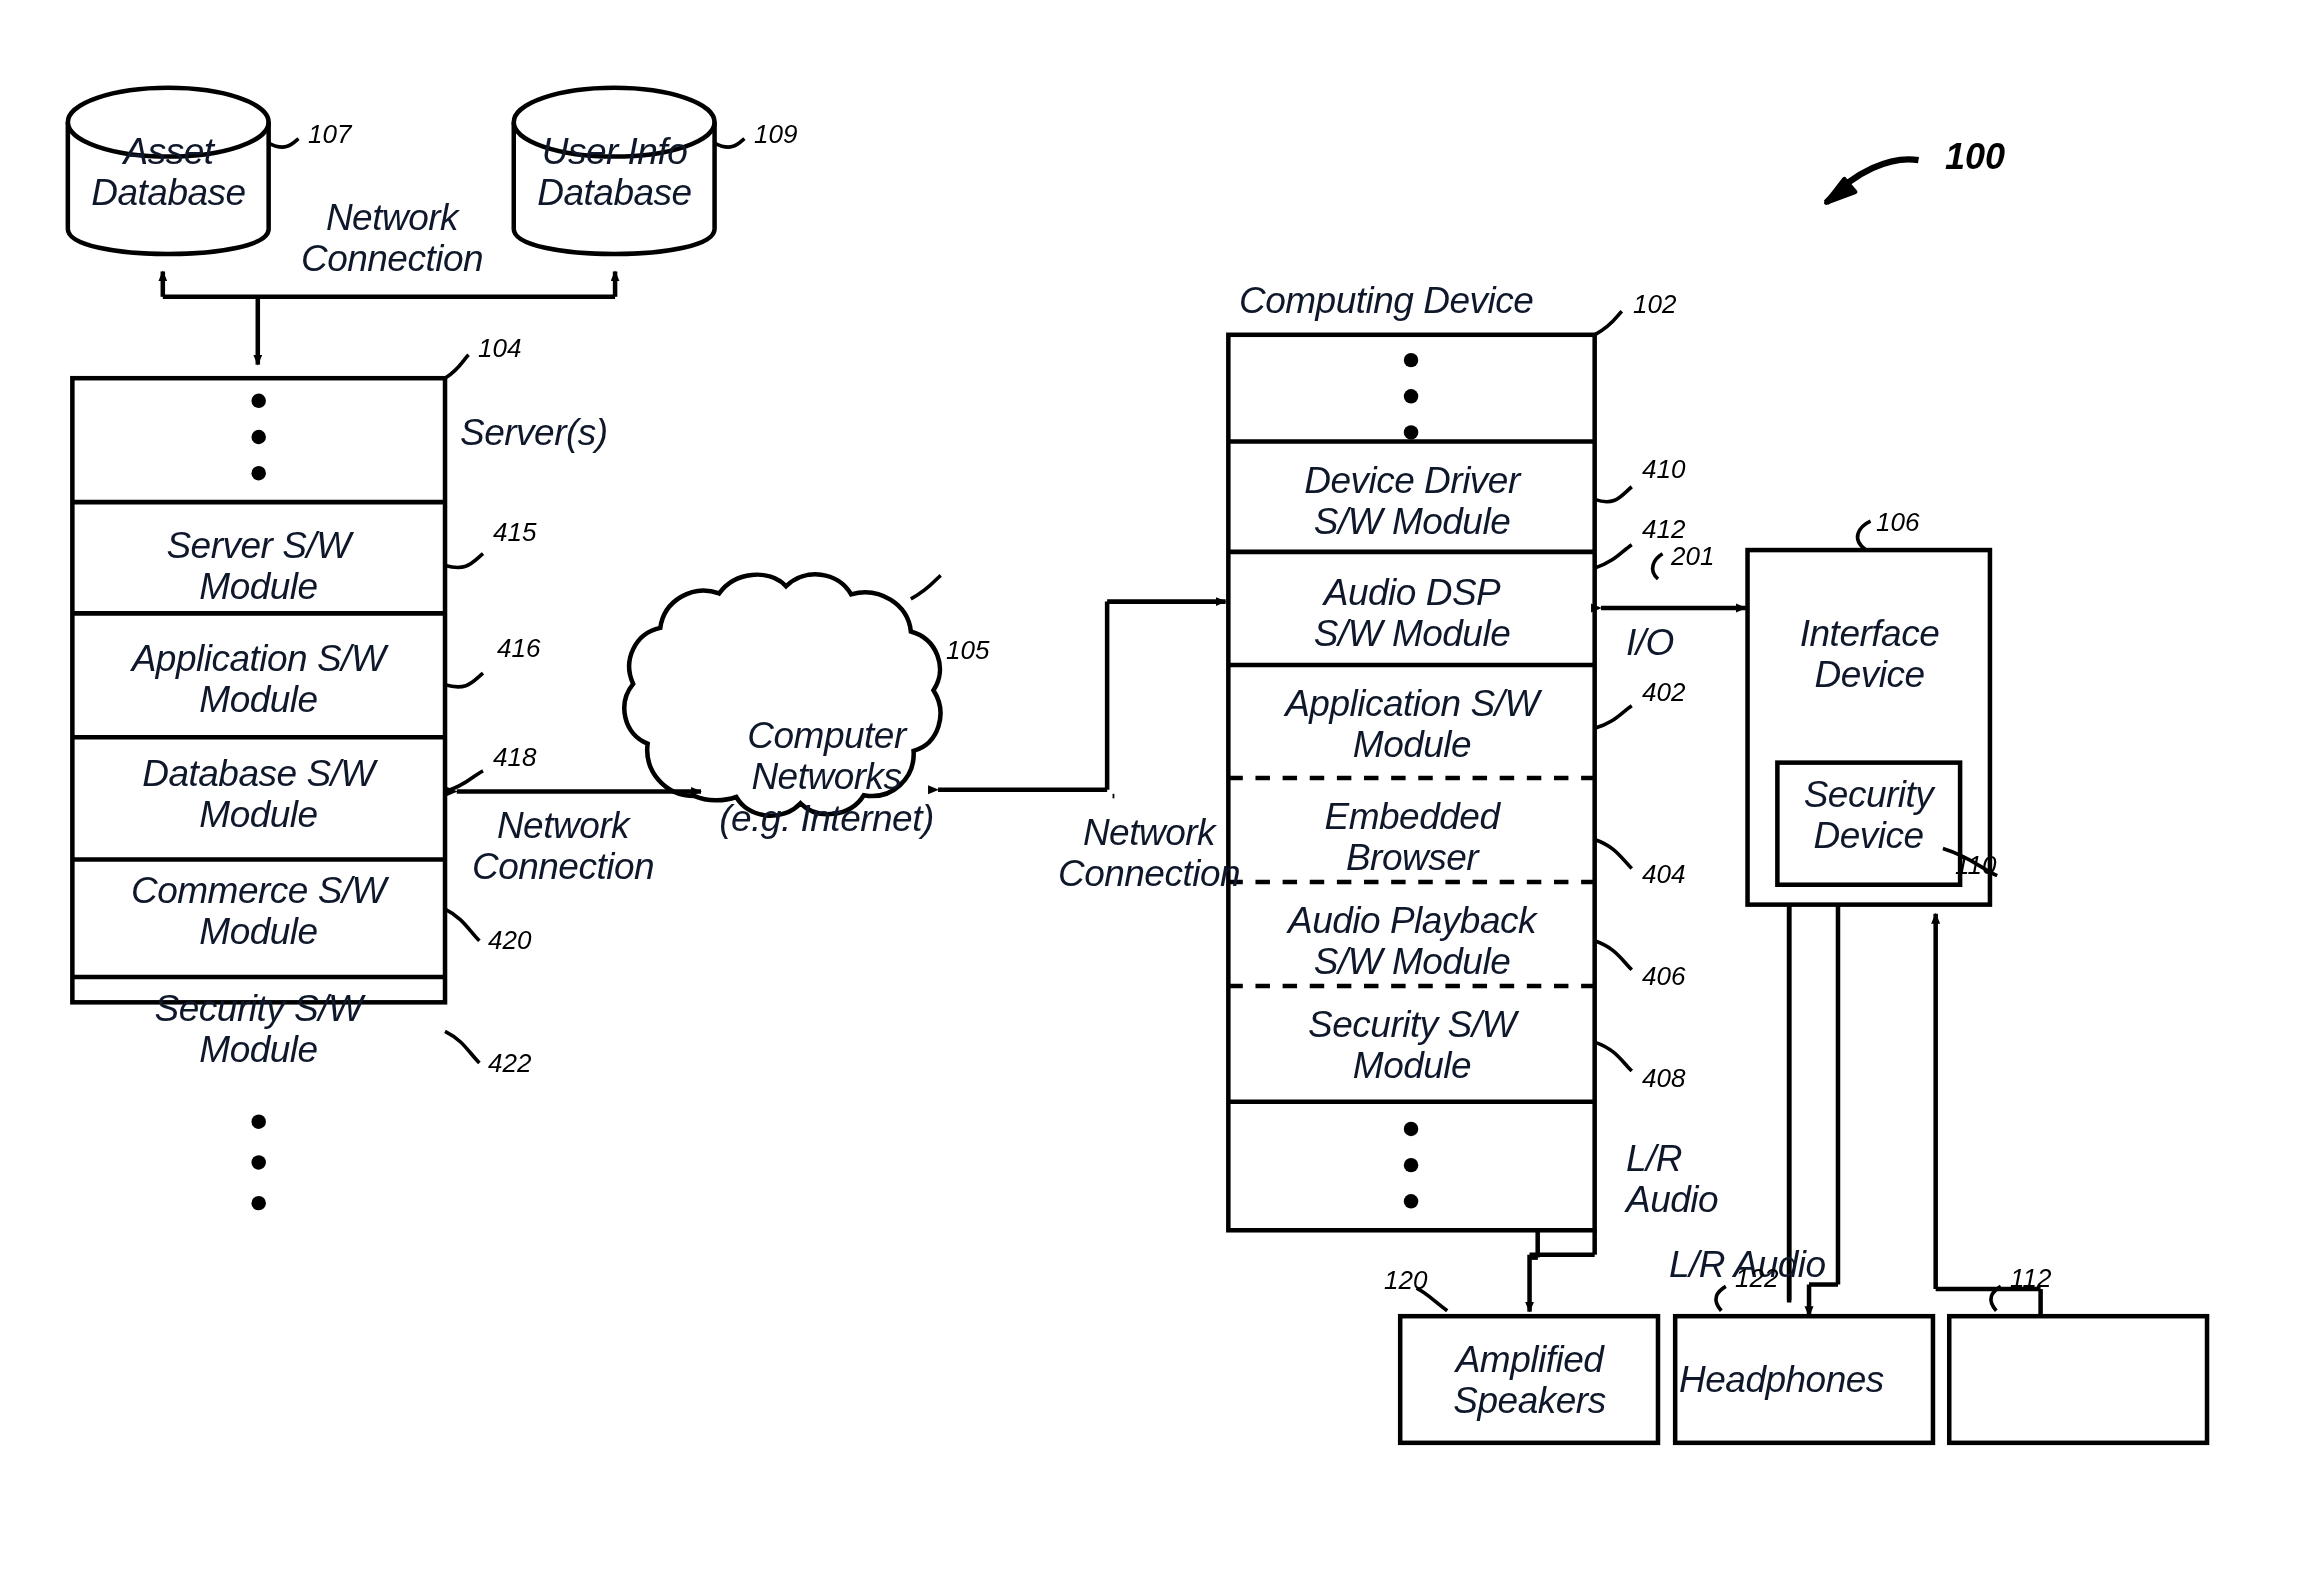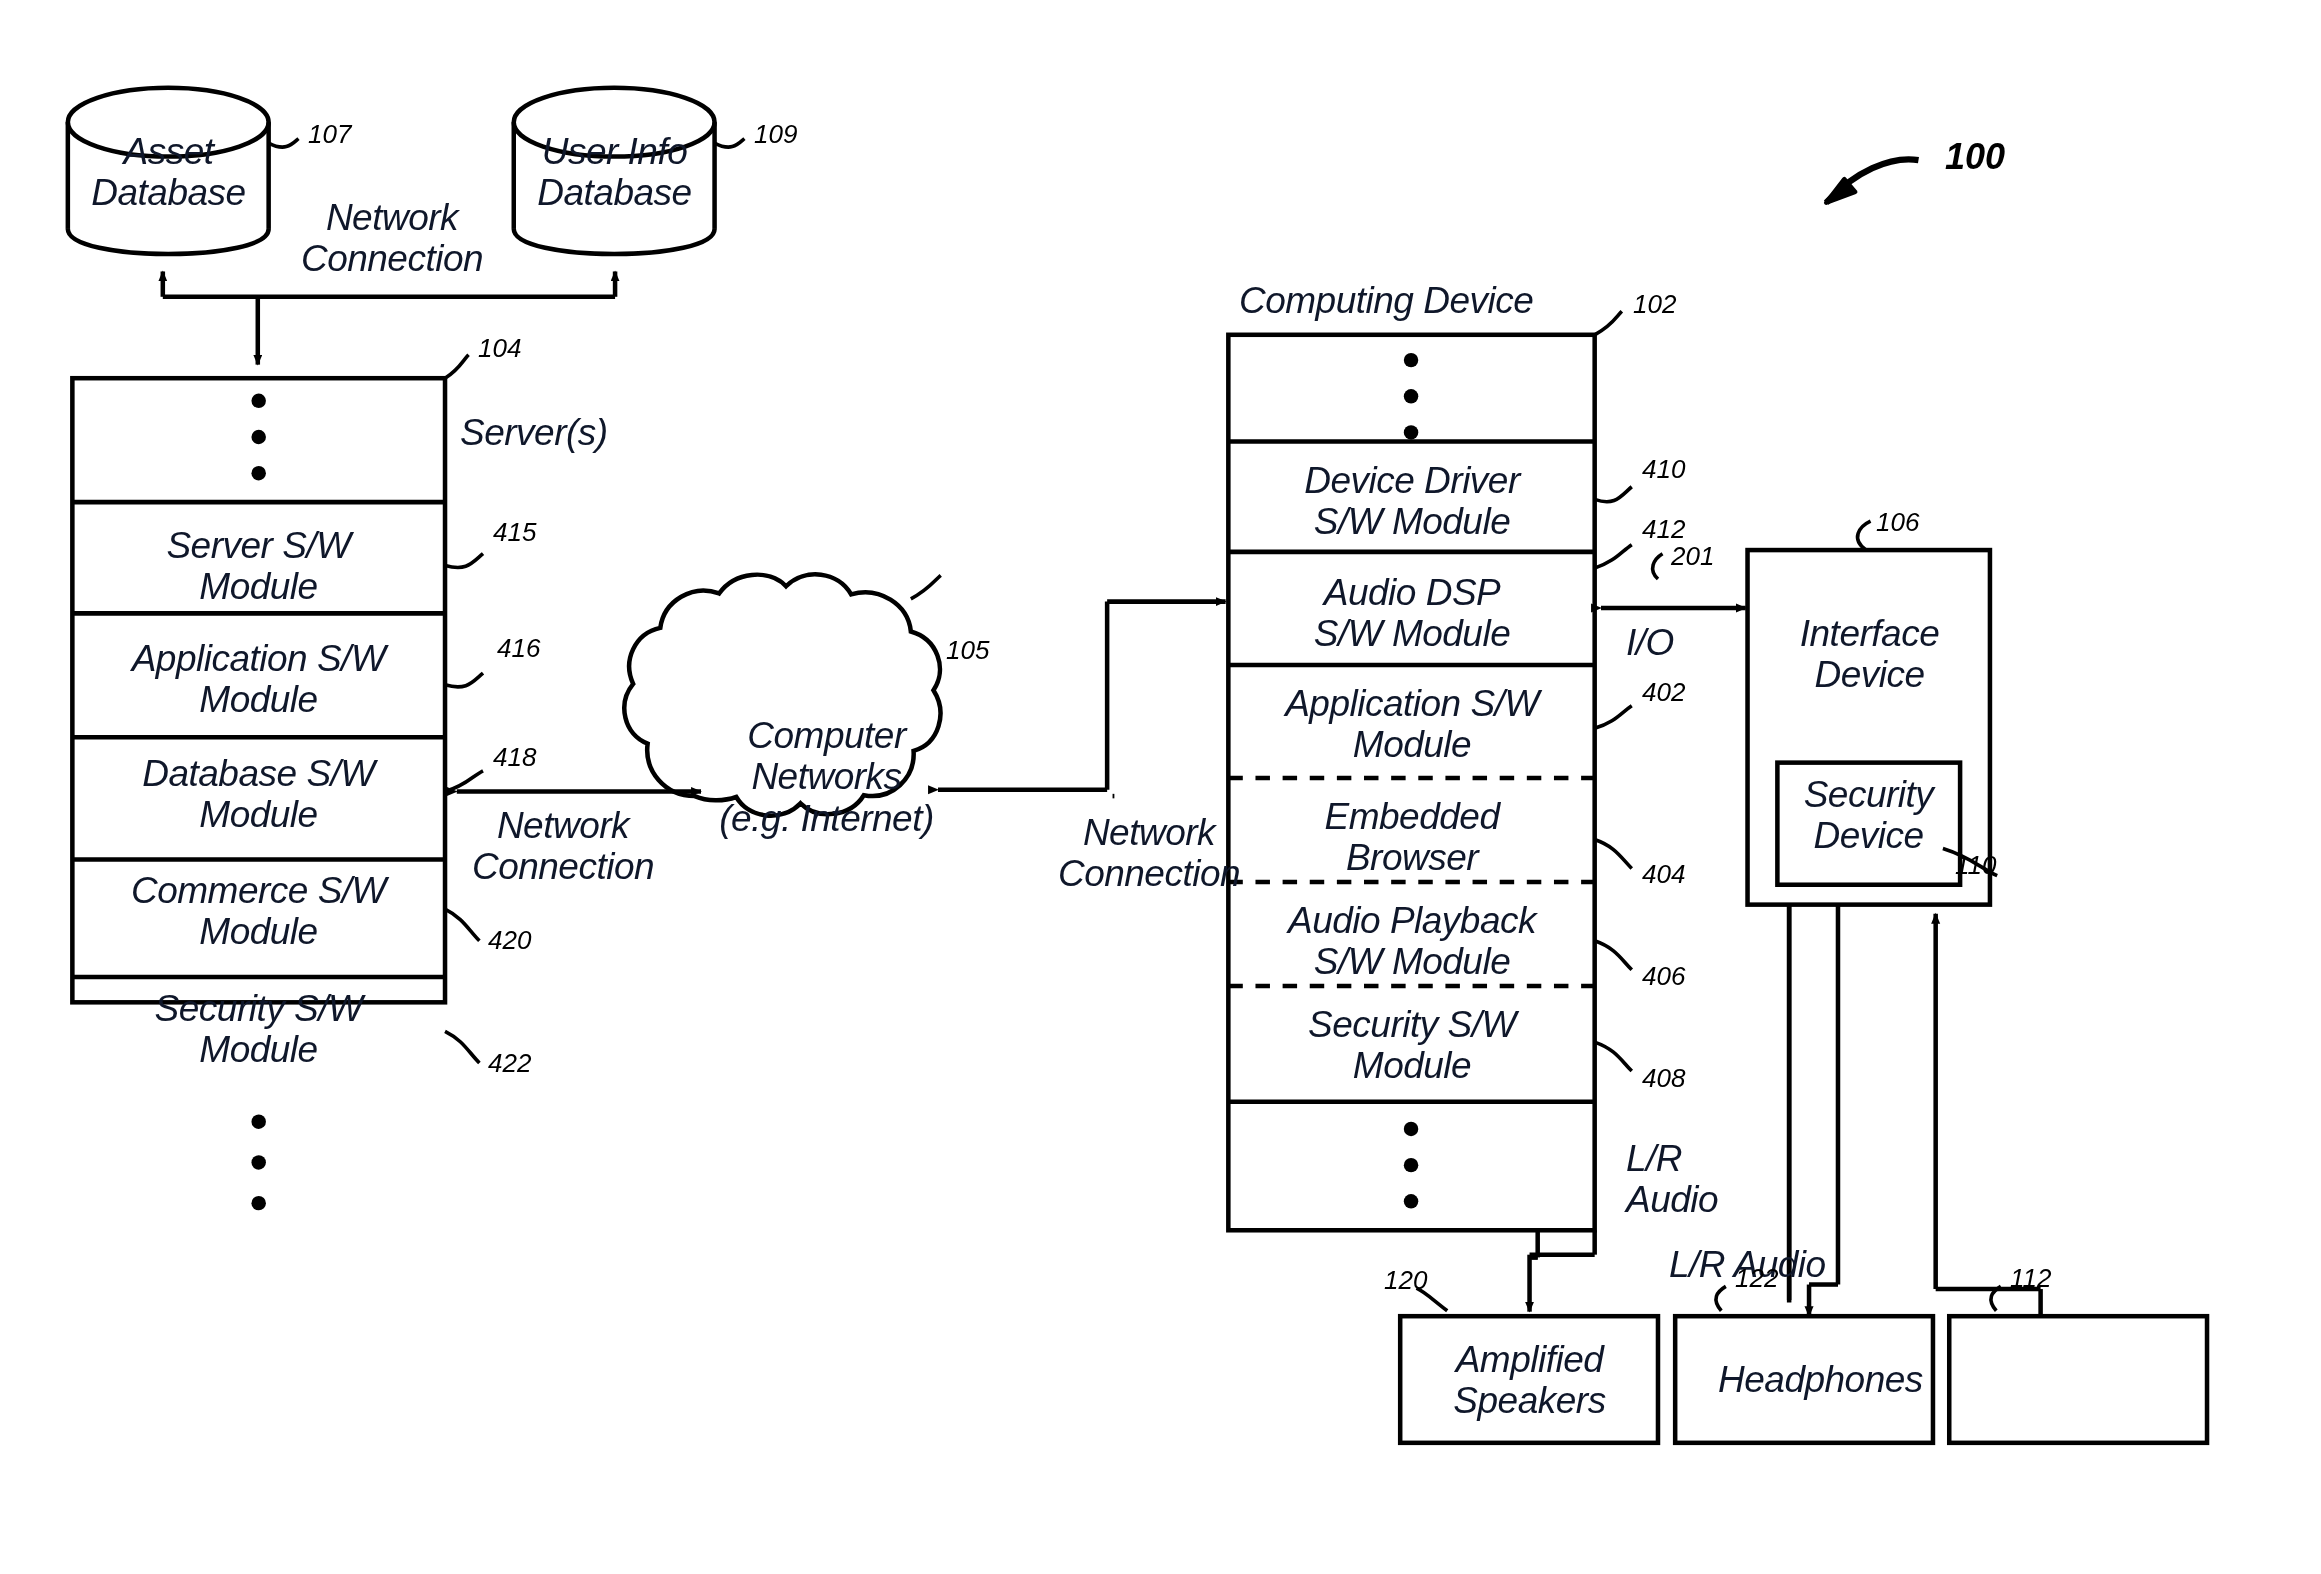--- a/index.html
+++ b/index.html
@@ -267,19 +267,19 @@
 
   <div class="boxlbl" style="left:1753px; top:613px; width:233px;">Interface<br>Device</div>
   <div class="ref" style="left:1876px; top:507px;">106</div>
 
   <div class="boxlbl" style="left:1778px; top:774px; width:181px;">Security<br>Device</div>
   <div class="ref" style="left:1955px; top:850px;">110</div>
 
   <div class="boxlbl" style="left:1404px; top:1339px; width:251px;">Amplified<br>Speakers</div>
   <div class="ref" style="left:1384px; top:1265px;">120</div>
 
-  <div class="boxlbl" style="left:1679px; top:1359px; width:200px;padding-left:39px;">Headphones</div>
+  <div class="boxlbl" style="left:1679px; top:1359px; width:200px;">Headphones</div>
   <div class="ref" style="left:1735px; top:1263px;">122</div>
 
   <div class="ref" style="left:2010px; top:1263px;">112</div>
 
 </div>
 
 
 </body></html>

